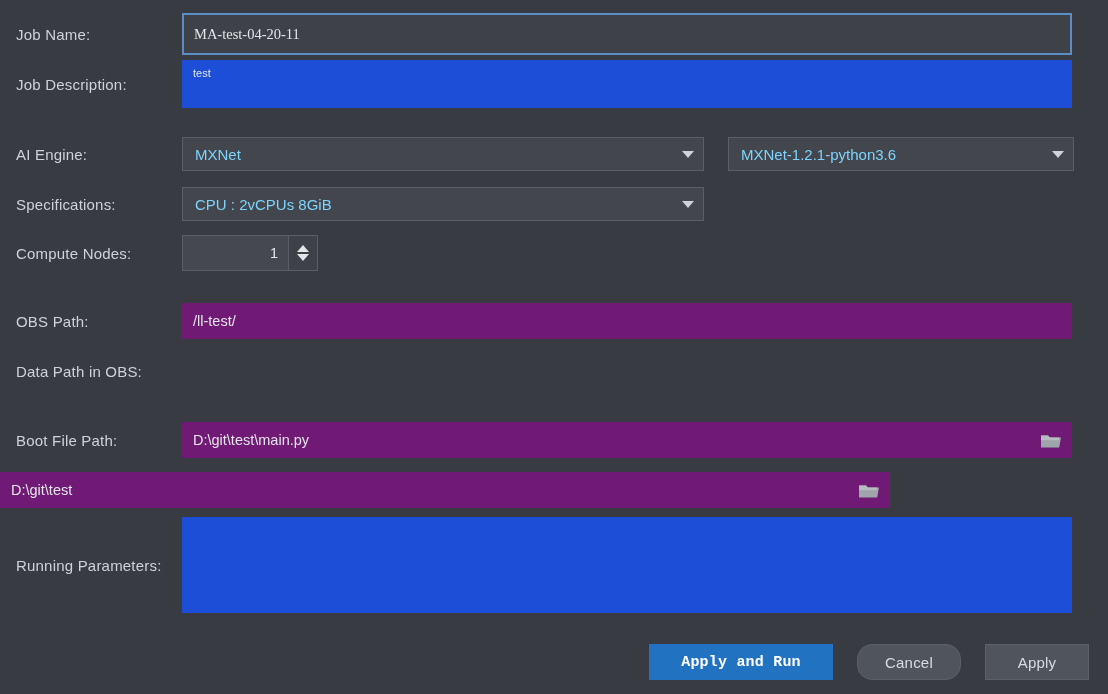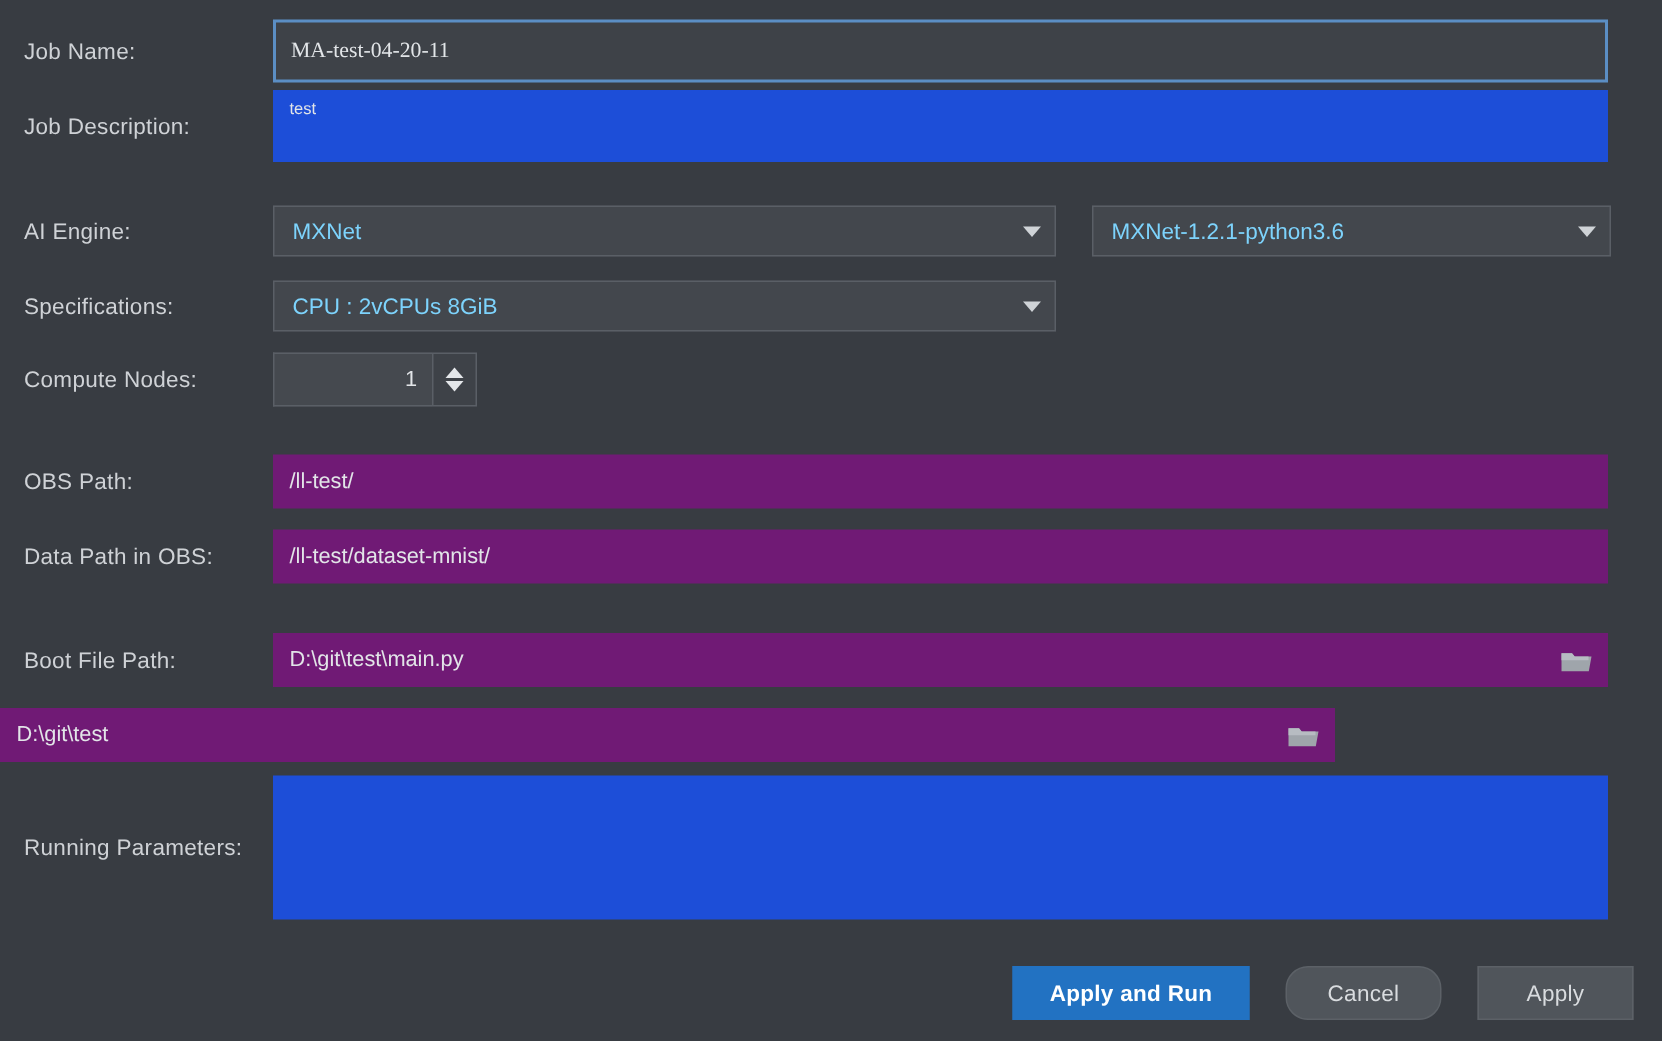--- a/index.html
+++ b/index.html
@@ -237,21 +237,20 @@
     </div>
   </div>
 
   <div class="row" style="top:303px;height:36px;">
     <div class="label">OBS Path:</div>
     <div class="field flat" style="width:890px;height:36px;" placeholder="OBS Path">/ll-test/</div>
   </div>
 
   <div class="row" style="top:353px;height:36px;">
     <div class="label">Data Path in OBS:</div>
-    <div class="field flat" style="width:890px;height:36px;" placeholder="Data Path in OBS">/ll-test/dataset-mnist/</div>
   </div>
 
   <div class="row" style="top:422px;height:36px;">
     <div class="label">Boot File Path:</div>
     <div style="position:relative;width:890px;">
       <div class="field flat" style="width:890px;height:36px;padding-right:40px;" placeholder="Boot File Path">D:\git\test\main.py</div>
       <span class="folder-btn">
         <svg width="22" height="17" viewBox="0 0 22 17">
           <path d="M1 3.5 L8 3.5 L9.8 5.6 L21 5.6 L19.2 15.5 L1 15.5 Z" fill="#9fa5ab"></path>
           <path d="M1 3.5 L8 3.5 L9.8 5.6 L19 5.6 L19 8.2 L1 8.2 Z" fill="#b7bcc2"></path>
@@ -271,18 +270,18 @@
       </span>
     </div>
   </div>
 
   <div class="row" style="top:517px;height:96px;align-items:center;">
     <div class="label">Running Parameters:</div>
     <div class="textarea" style="width:890px;height:96px;" placeholder=""></div>
   </div>
 
   <div class="footer">
-    <button class="btn btn-primary" style="width:158px;">Apply and Run</button>
+    <button class="btn btn-primary" style="width:184px;font-family:Liberation Mono, monospace;">Apply and Run</button>
     <button class="btn btn-secondary" style="width:104px;border-radius:15px;">Cancel</button>
     <button class="btn btn-secondary" style="width:104px;">Apply</button>
   </div>
 
 </div>
 
 </body></html>

